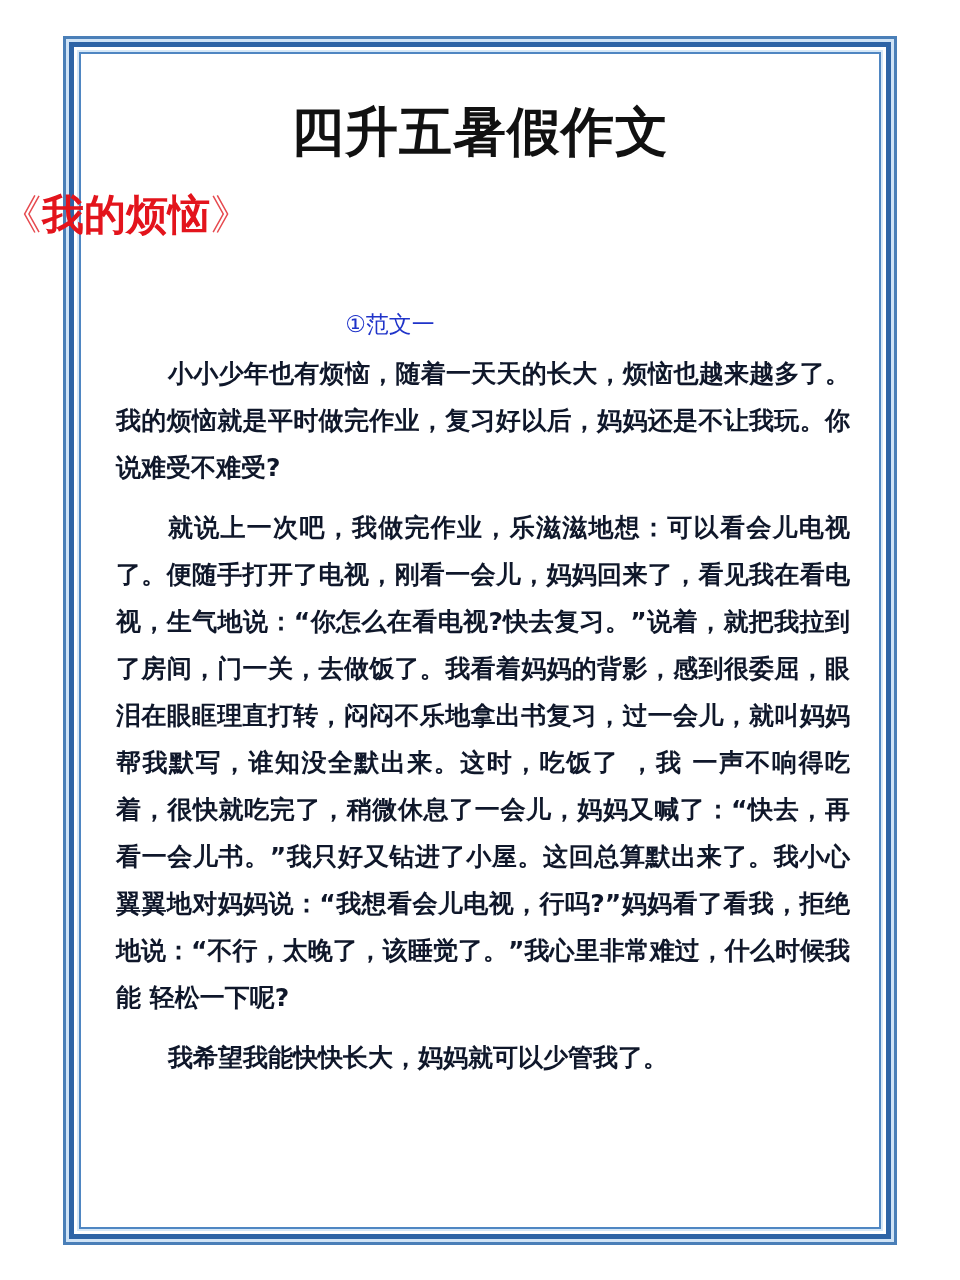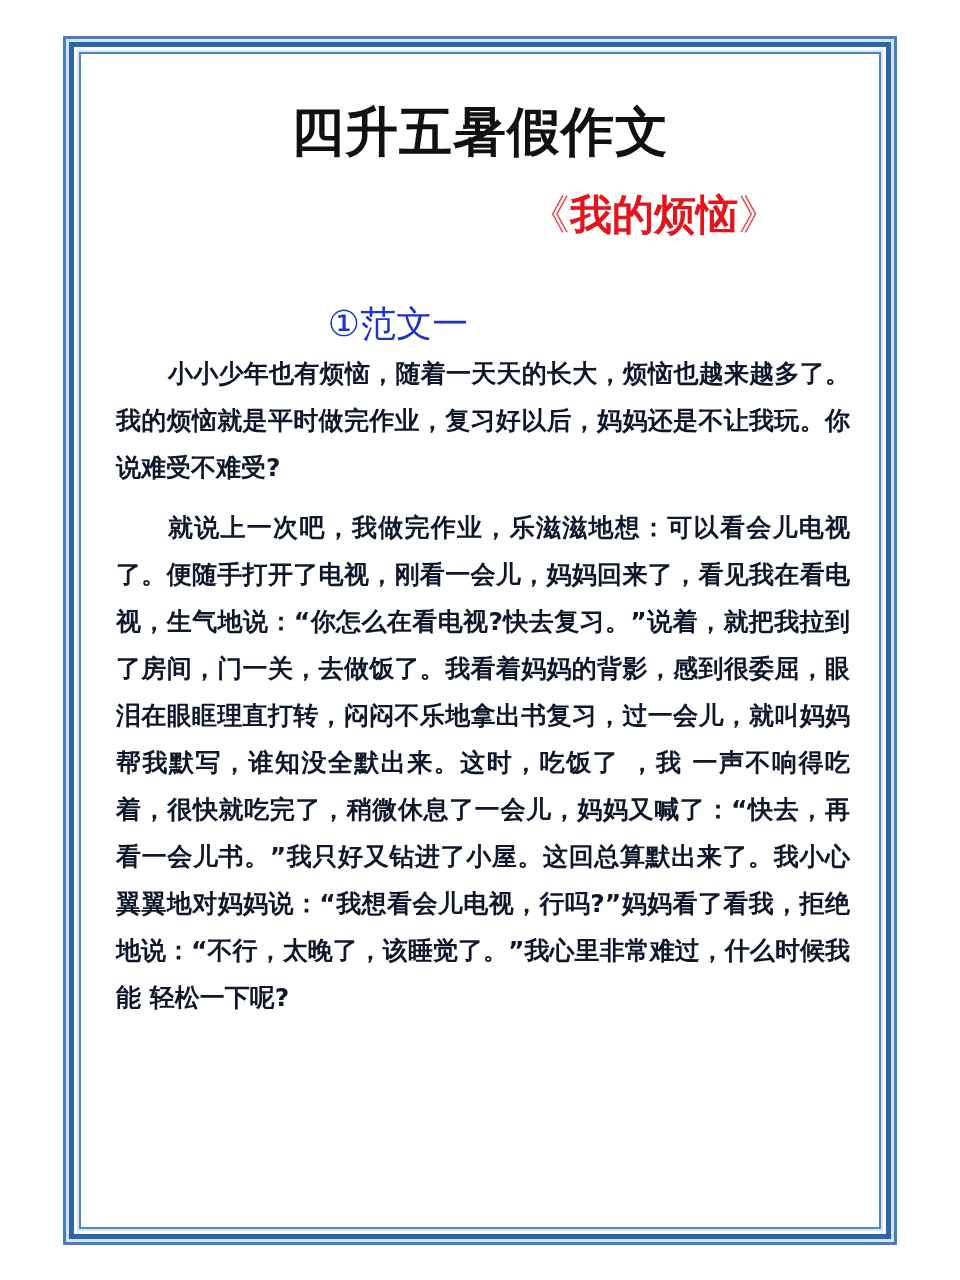--- a/index.html
+++ b/index.html
@@ -56,40 +56,39 @@
       font-weight: bold;
       color: #111111;
       letter-spacing: 1px;
       line-height: 64px;
     }
     .subtitle {
       position: absolute;
       left: 0;
       width: 780px;
       top: 188px;
-      text-align: right;
+      text-align: left;
       font-size: 42px;
       line-height: 54px;
       color: #e3141c;
       font-weight: bold;
     }
     .subtitle .bracket {
       font-weight: normal;
       color: #e64a4f;
     }
     .section-heading {
       position: absolute;
       left: 0;
       width: 780px;
       top: 306px;
       text-align: center;
-      font-size: 36px;
+      font-size: 23px;
       line-height: 36px;
       color: #1f33c9;
-      margin-left: 8px;
     }
 
     .body-text {
       position: absolute;
       left: 116px;
       top: 350px;
       width: 734px;
       font-size: 25px;
       line-height: 47px;
       color: #0f172a;
@@ -116,13 +115,14 @@
 
 <div class="subtitle">
   <span class="bracket">《</span><span>我的烦恼</span><span class="bracket">》</span>
 </div>
 
 <div class="section-heading">①范文一</div>
 
 <div class="body-text">
   <p>小小少年也有烦恼，随着一天天的长大，烦恼也越来越多了。我的烦恼就是平时做完作业，复习好以后，妈妈还是不让我玩。你说难受不难受?</p>
   <p>就说上一次吧，我做完作业，乐滋滋地想：可以看会儿电视了。便随手打开了电视，刚看一会儿，妈妈回来了，看见我在看电视，生气地说：“你怎么在看电视?快去复习。”说着，就把我拉到了房间，门一关，去做饭了。我看着妈妈的背影，感到很委屈，眼泪在眼眶理直打转，闷闷不乐地拿出书复习，过一会儿，就叫妈妈帮我默写，谁知没全默出来。这时，吃饭了 ，我 一声不响得吃着，很快就吃完了，稍微休息了一会儿，妈妈又喊了：“快去，再看一会儿书。”我只好又钻进了小屋。这回总算默出来了。我小心翼翼地对妈妈说：“我想看会儿电视，行吗?”妈妈看了看我，拒绝地说：“不行，太晚了，该睡觉了。”我心里非常难过，什么时候我能 轻松一下呢?</p>
+  <p>我希望我能快快长大，妈妈就可以少管我了。</p>
 </div>
 
 </body></html>

